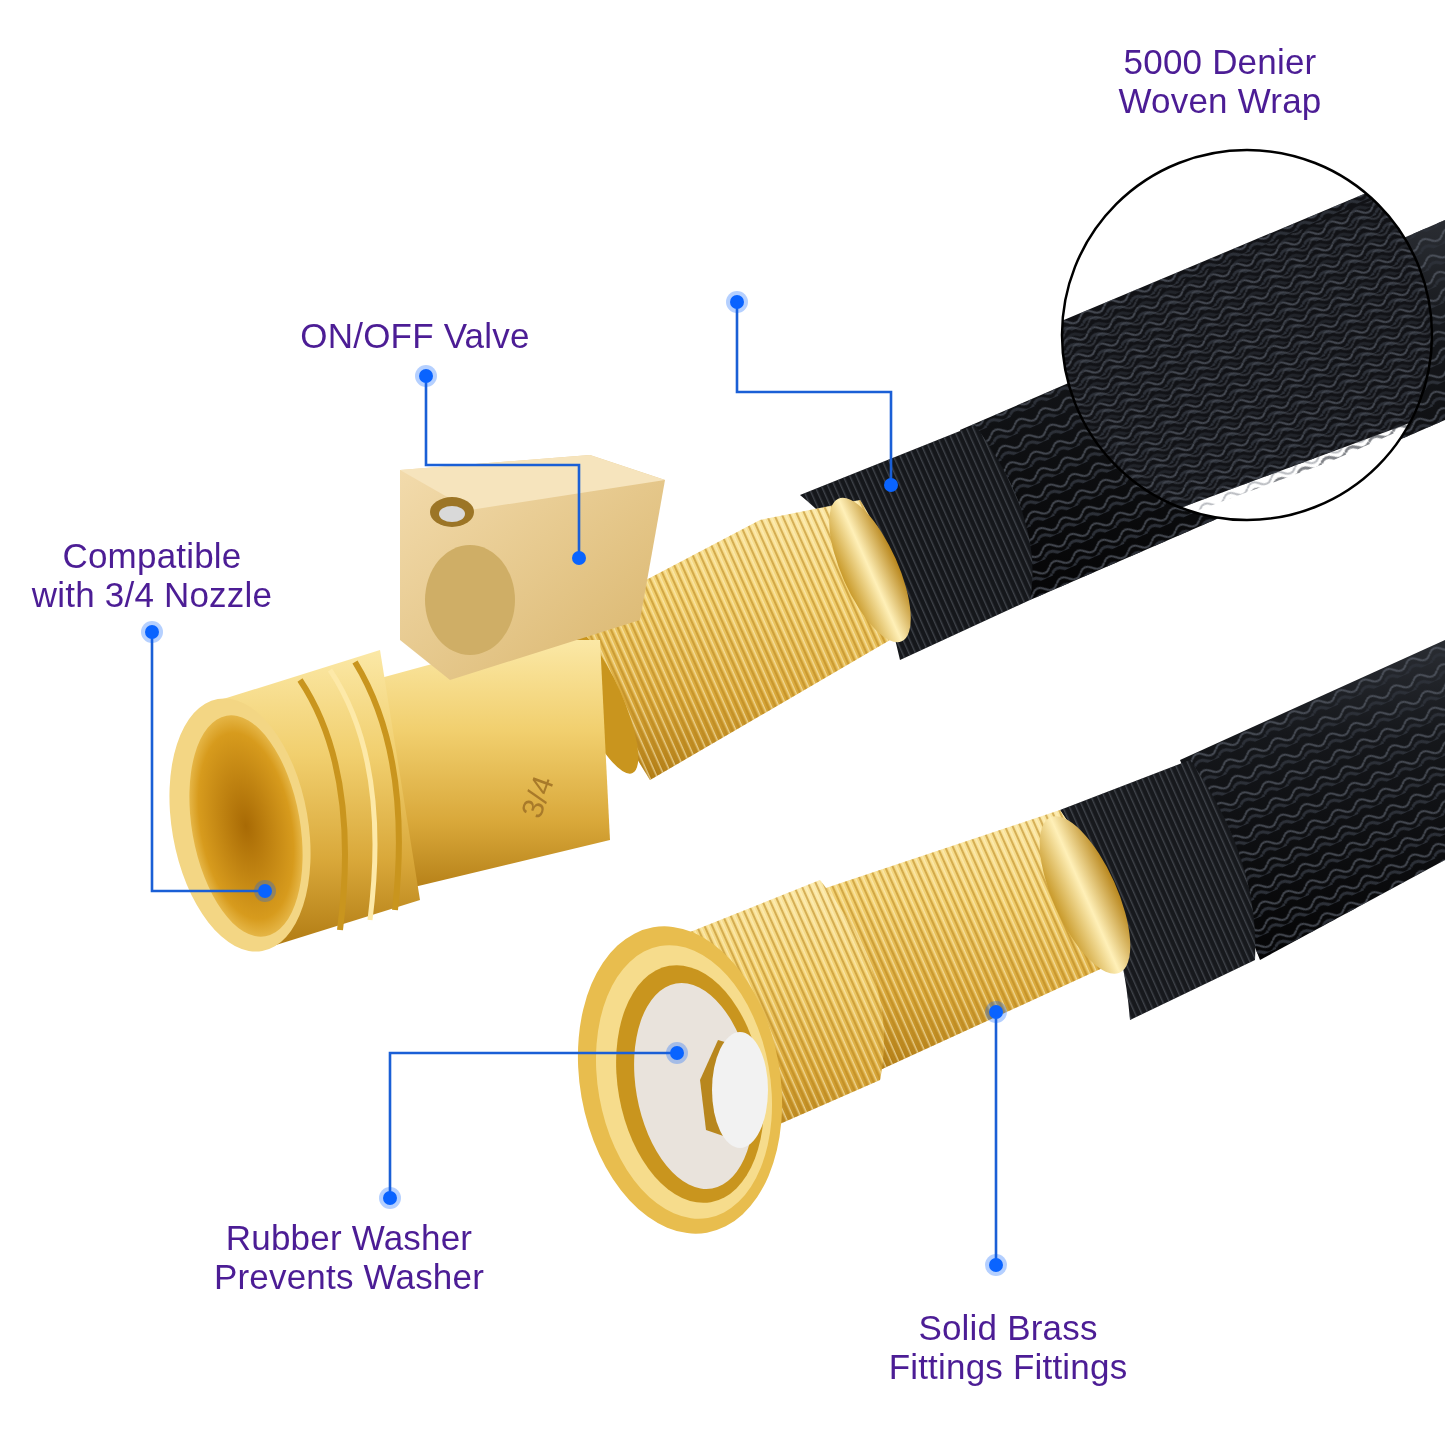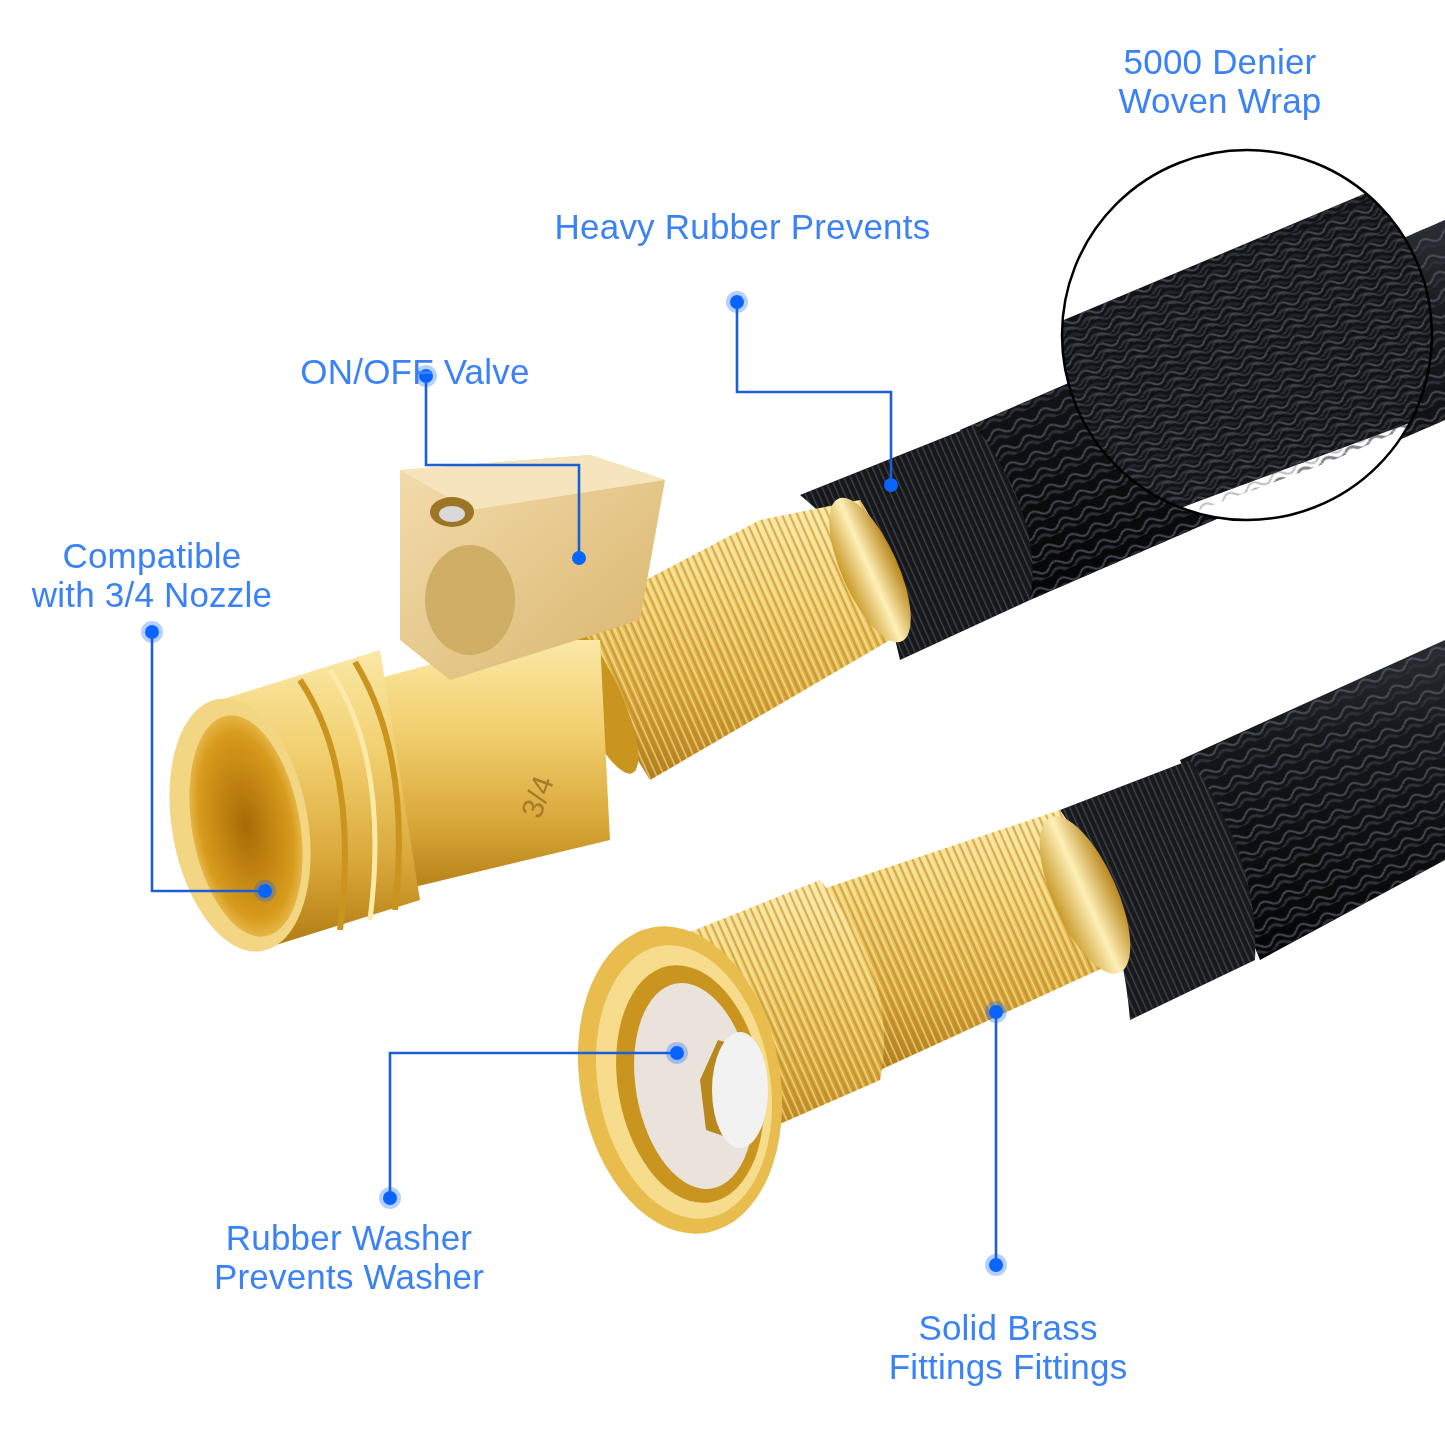--- a/index.html
+++ b/index.html
@@ -1,20 +1,20 @@
 <!DOCTYPE html>
 <html><head>
 <meta charset="utf-8">
 <style>
   html, body { margin: 0; padding: 0; background: #ffffff; }
   body { width: 1445px; height: 1445px; position: relative; overflow: hidden;
          font-family: "Liberation Sans", "DejaVu Sans", sans-serif; }
   .stage { position: absolute; left: 0; top: 0; width: 1445px; height: 1445px; }
   .art { position: absolute; left: 0; top: 0; }
-  .label { position: absolute; color: #3b82f6; font-size: 35px; line-height: 39px;
+  .label { position: absolute; color: #4c1d95; font-size: 35px; line-height: 39px;
            text-align: center; white-space: nowrap; letter-spacing: 0.2px; }
   .label span { display: block; }
 </style>
 </head>
 <body>
 
 <div class="stage">
 
   <svg class="art" width="1445" height="1445" viewBox="0 0 1445 1445">
     <defs>
@@ -170,24 +170,23 @@
         <circle cx="265" cy="891" r="11"></circle>
     </g>
   </svg>
 
   <div class="label" style="left:1100px; top:42px; width:240px;">
     <span>5000 Denier</span>
     <span>Woven Wrap</span>
   </div>
 
   <div class="label" style="left:530px; top:207px; width:425px;">
-    <span>Heavy Rubber Prevents</span>
-  </div>
-
-  <div class="label" style="left:280px; top:316px; width:270px;margin-top:36px;">
+  </div>
+
+  <div class="label" style="left:280px; top:316px; width:270px;">
     <span>ON/OFF Valve</span>
   </div>
 
   <div class="label" style="left:12px; top:536px; width:280px;">
     <span>Compatible</span>
     <span>with 3/4 Nozzle</span>
   </div>
 
   <div class="label" style="left:189px; top:1218px; width:320px;">
     <span>Rubber Washer</span>

